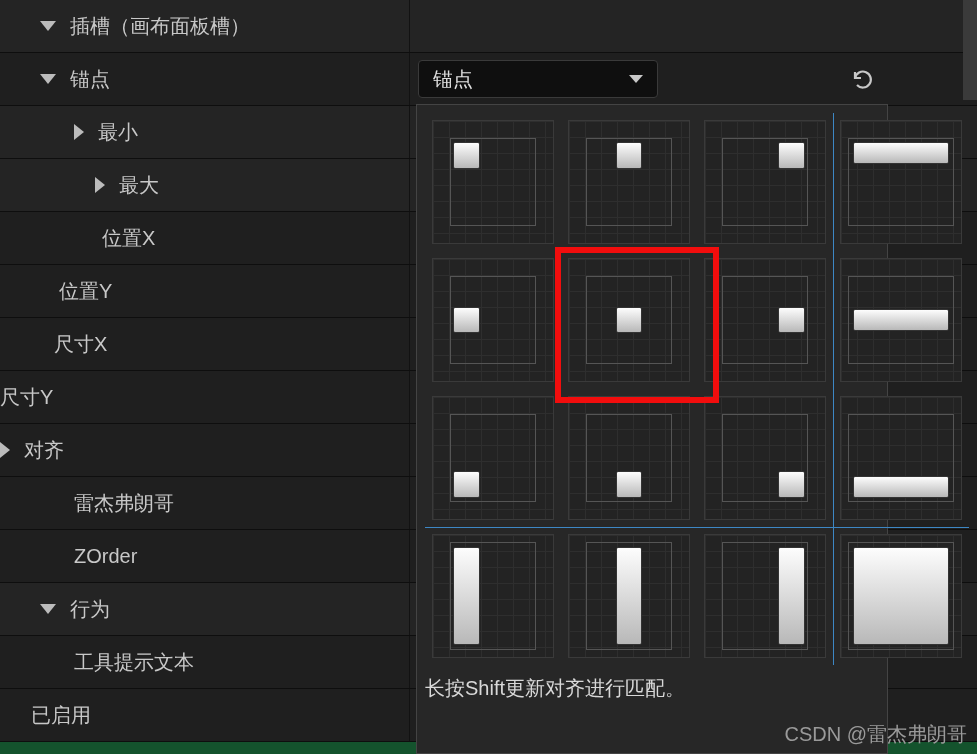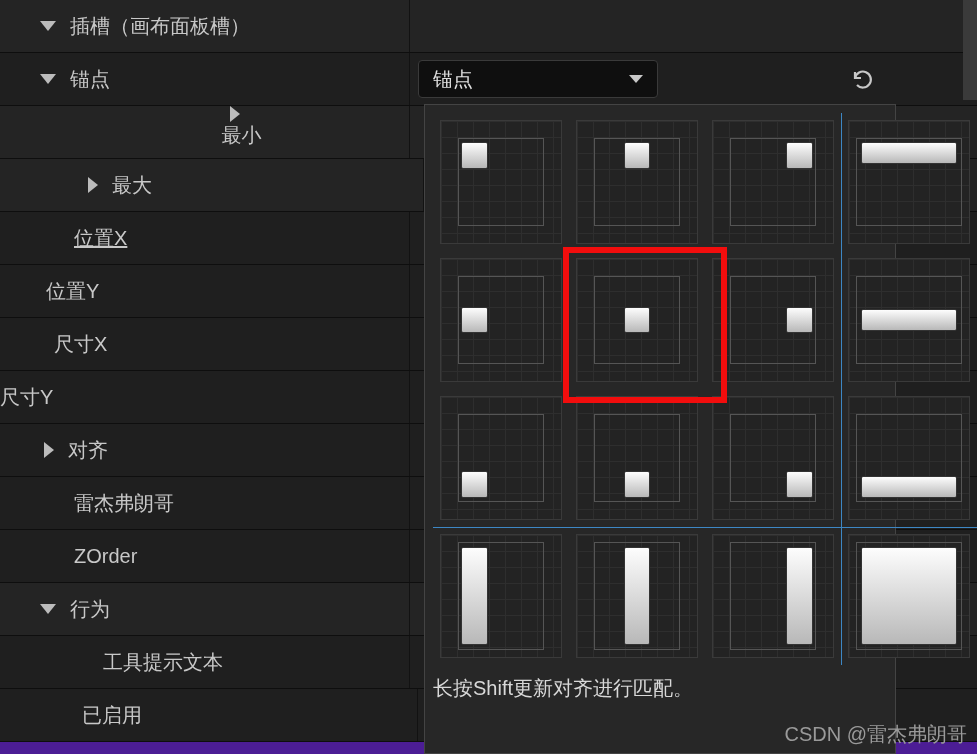--- a/index.html
+++ b/index.html
@@ -8,21 +8,21 @@
     height: 754px;
     background: #1a1a1a;
     font-family: "Microsoft YaHei", Arial, sans-serif;
     color: #c8c8c8;
     overflow: hidden;
     position: relative;
   }
   .panel {
     position: absolute;
     left: 0; top: 0; width: 977px; height: 754px;
-    background: #4c1d95;
+    background: #14532d;
   }
   .row {
     height: 53px;
     border-bottom: 1px solid #0e0e0e;
     display: flex;
     align-items: center;
     font-size: 20px;
     background: #242424;
   }
   .row.dark { background: #1f1f1f; }
@@ -79,21 +79,20 @@
   
   .picker {
     position: absolute;
     left: 416px;
     top: 104px;
     width: 472px;
     height: 650px;
     background: #272727;
     border: 1px solid #444;
     padding: 8px;
-    margin-left: 8px;
   }
   .grid4 {
     position: relative;
     width: 544px;
     height: 552px;
     display: grid;
     grid-template-columns: repeat(4, 1fr);
     grid-template-rows: repeat(4, 1fr);
     gap: 0;
   }
@@ -186,59 +185,59 @@
     </div>
     <div class="reset-icon">
       <svg viewBox="0 0 24 24" fill="none" stroke="#c8c8c8" stroke-width="2.2">
         <path d="M4 10a8 8 0 1 1 2 7"></path>
         <path d="M4 4v6h6"></path>
       </svg>
     </div>
   </div>
 
   <div class="row">
-    <div class="left-col" style="padding-left:74px;flex-direction:column;">
+    <div class="left-col" style="padding-left:74px;">
       <span class="tri tri-right"></span>
       <span>最小</span>
     </div>
   </div>
 
   <div class="row">
-    <div class="left-col" style="padding-left:74px;margin-left:14px;">
+    <div class="left-col" style="padding-left:95px;">
       <span class="tri tri-right"></span>
       <span>最大</span>
     </div>
   </div>
 
   <div class="row dark">
-    <div class="left-col" style="padding-left:74px;text-decoration:underline;">
+    <div class="left-col" style="padding-left:102px;">
       <span>位置X</span>
     </div>
   </div>
 
   <div class="row dark">
-    <div class="left-col" style="padding-left:46px;text-align:right;">
+    <div class="left-col" style="padding-left:59px;text-align:right;">
       <span>位置Y</span>
     </div>
   </div>
 
   <div class="row dark">
     <div class="left-col" style="padding-left:54px;">
       <span>尺寸X</span>
     </div>
   </div>
 
   <div class="row dark">
     <div class="left-col" style="">
       <span>尺寸Y</span>
     </div>
   </div>
 
   <div class="row dark">
-    <div class="left-col" style="padding-left:44px;">
+    <div class="left-col" style="">
       <span class="tri tri-right"></span>
       <span>对齐</span>
     </div>
   </div>
 
   <div class="row dark">
     <div class="left-col" style="padding-left:74px;">
       <span>雷杰弗朗哥</span>
     </div>
   </div>
@@ -250,27 +249,27 @@
   </div>
 
   <div class="row">
     <div class="left-col" style="padding-left:40px;align-items:center;">
       <span class="tri tri-down"></span>
       <span>行为</span>
     </div>
   </div>
 
   <div class="row dark">
-    <div class="left-col" style="padding-left:103px;text-align:center;">
+    <div class="left-col" style="padding-left:74px;text-align:center;">
       <span>工具提示文本</span>
     </div>
   </div>
 
   <div class="row dark">
-    <div class="left-col" style="padding-left:74px;margin-left:8px;">
+    <div class="left-col" style="padding-left:31px;">
       <span>已启用</span>
     </div>
   </div>
 
   <div class="picker">
     <div class="grid4" id="grid4">
       <div class="grid-hline" style="top:414px;"></div>
       <div class="grid-vline" style="left:408px;"></div>
       <div class="selmark" style="left:130px; top:134px; width:164px; height:156px;"></div>
     <div class="cell">

